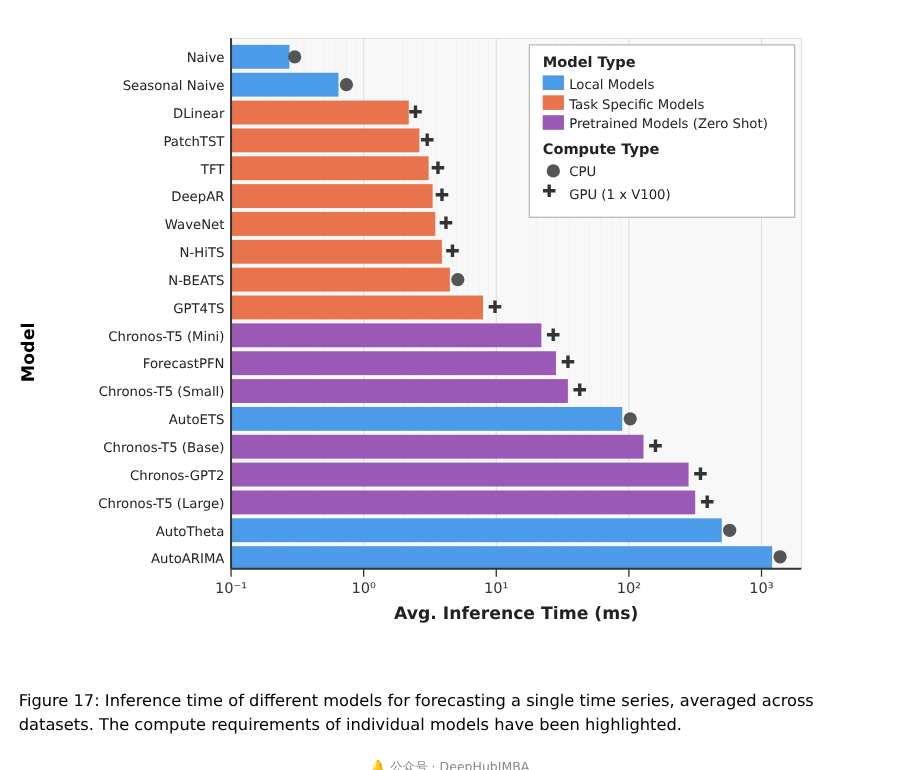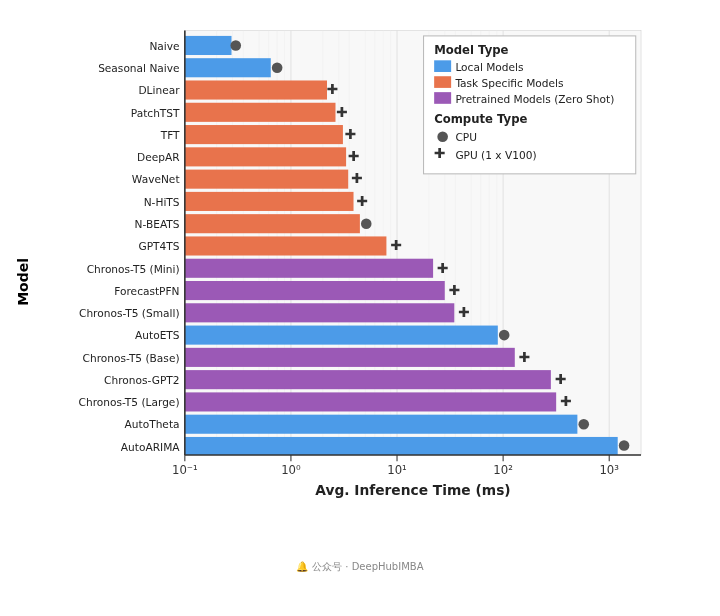--- a/index.html
+++ b/index.html
@@ -220,14 +220,15 @@
         <circle cx="388" cy="110" r="5" fill="#555"></circle>
         <text x="400" y="114" font-size="10" fill="#222">CPU</text>
 
         <text x="385" y="130" font-size="13" font-weight="bold" fill="#333" text-anchor="middle">✚</text>
         <text x="400" y="131" font-size="10" fill="#222">GPU (1 x V100)</text>
 
       </svg>
     </div>
   </div>
 
+  <p class="caption">Figure 17:  Inference time of different models for forecasting a single time series, averaged across datasets.  The compute requirements of individual models have been highlighted.</p>
   <p class="watermark">🔔 公众号 · DeepHubIMBA</p>
 </div>
 
 </body></html>

